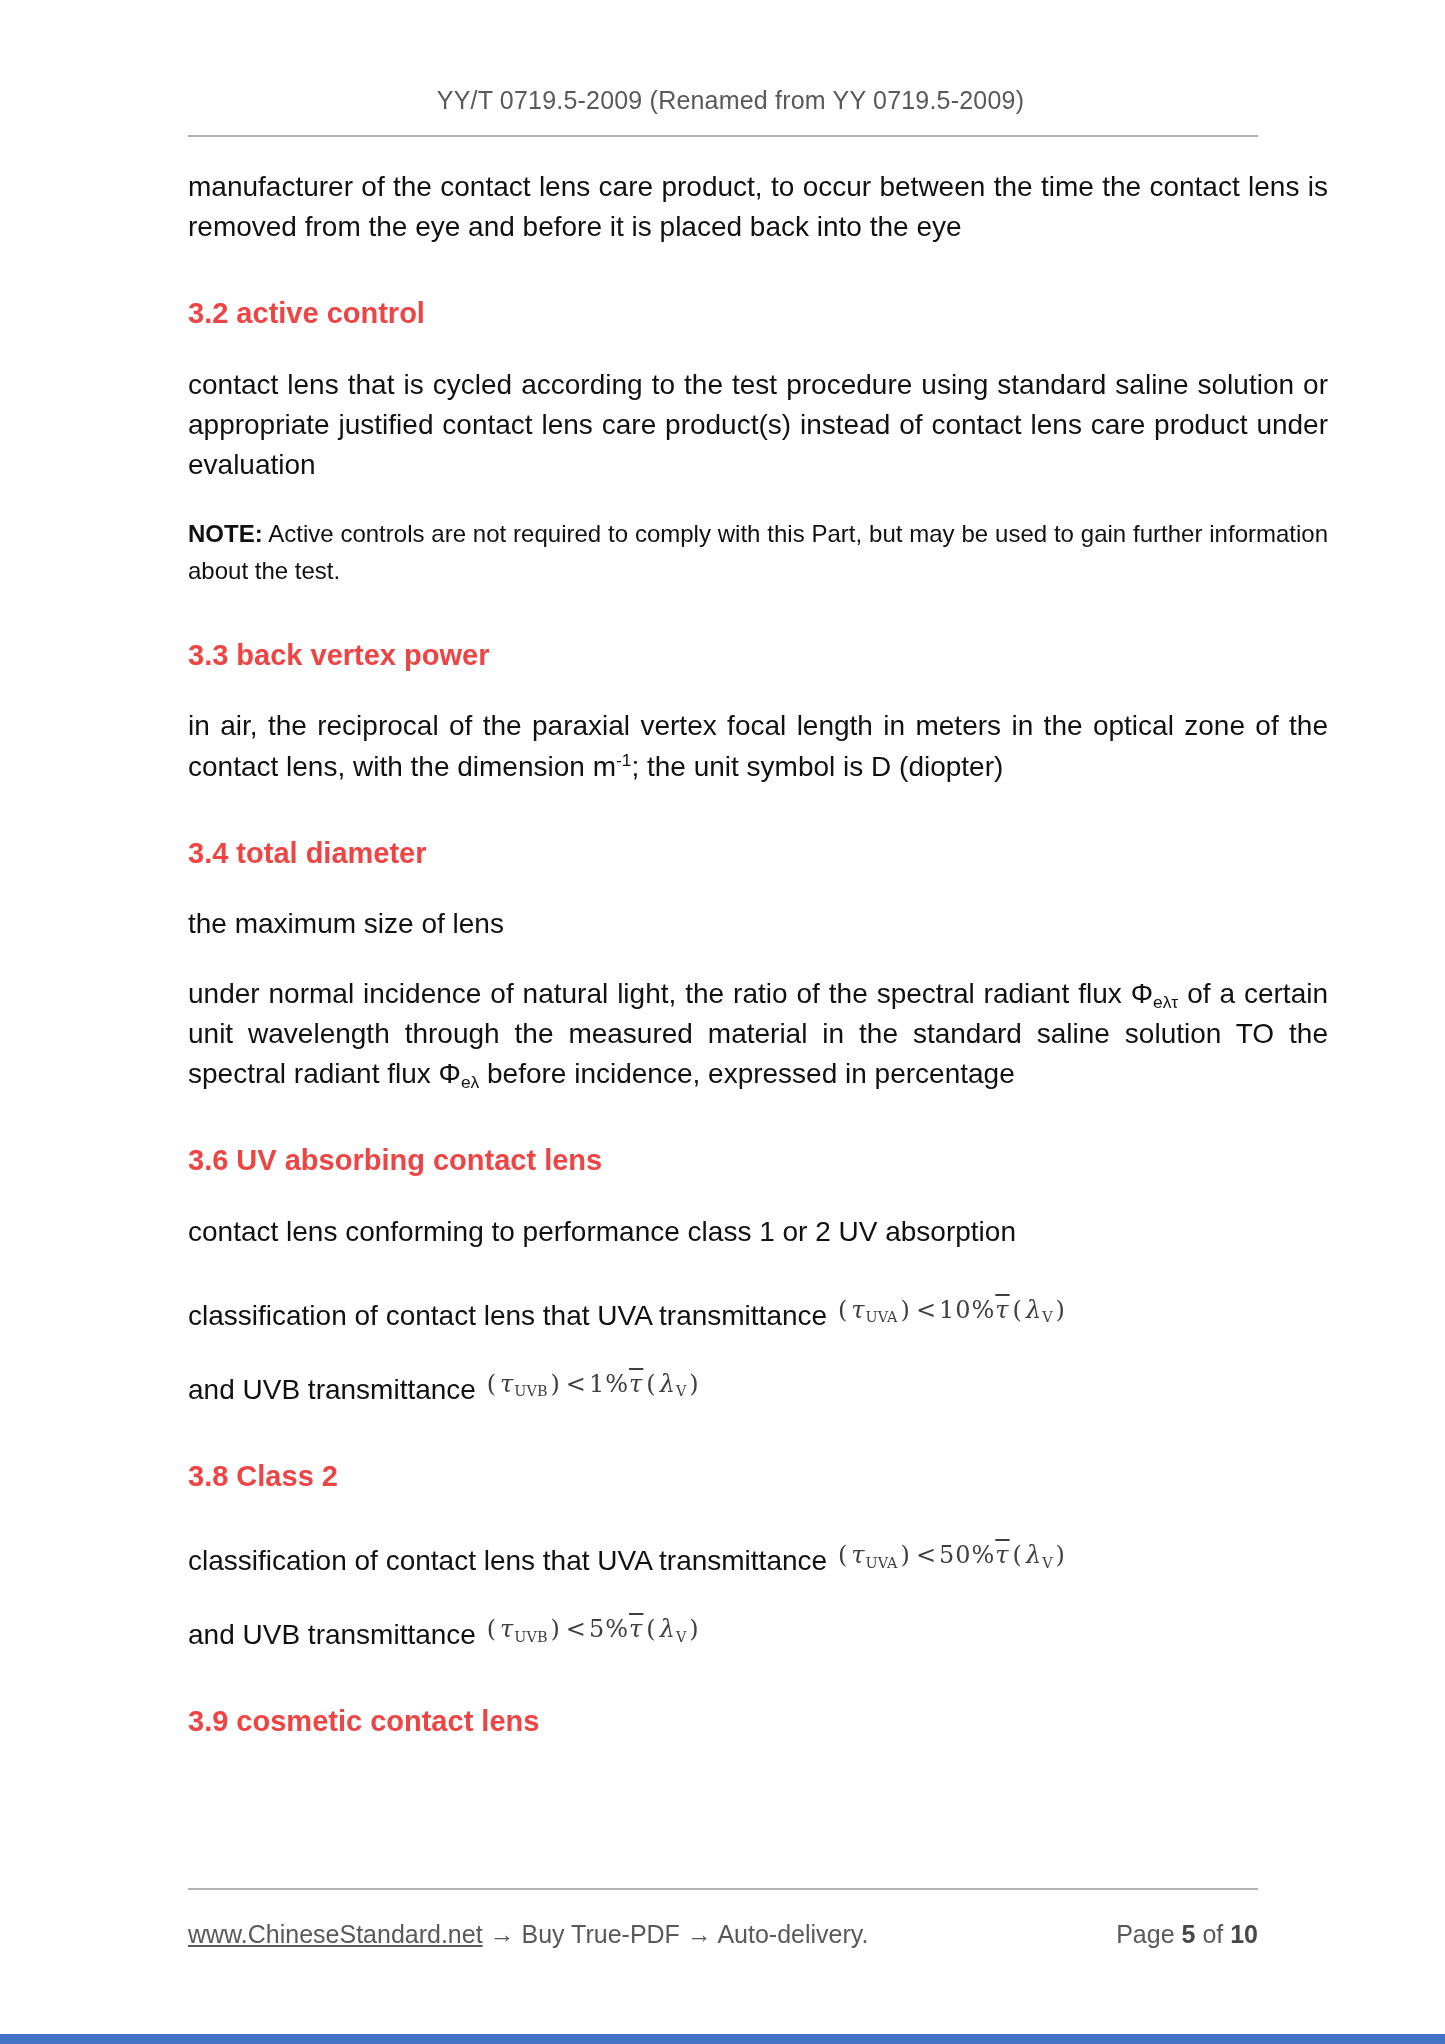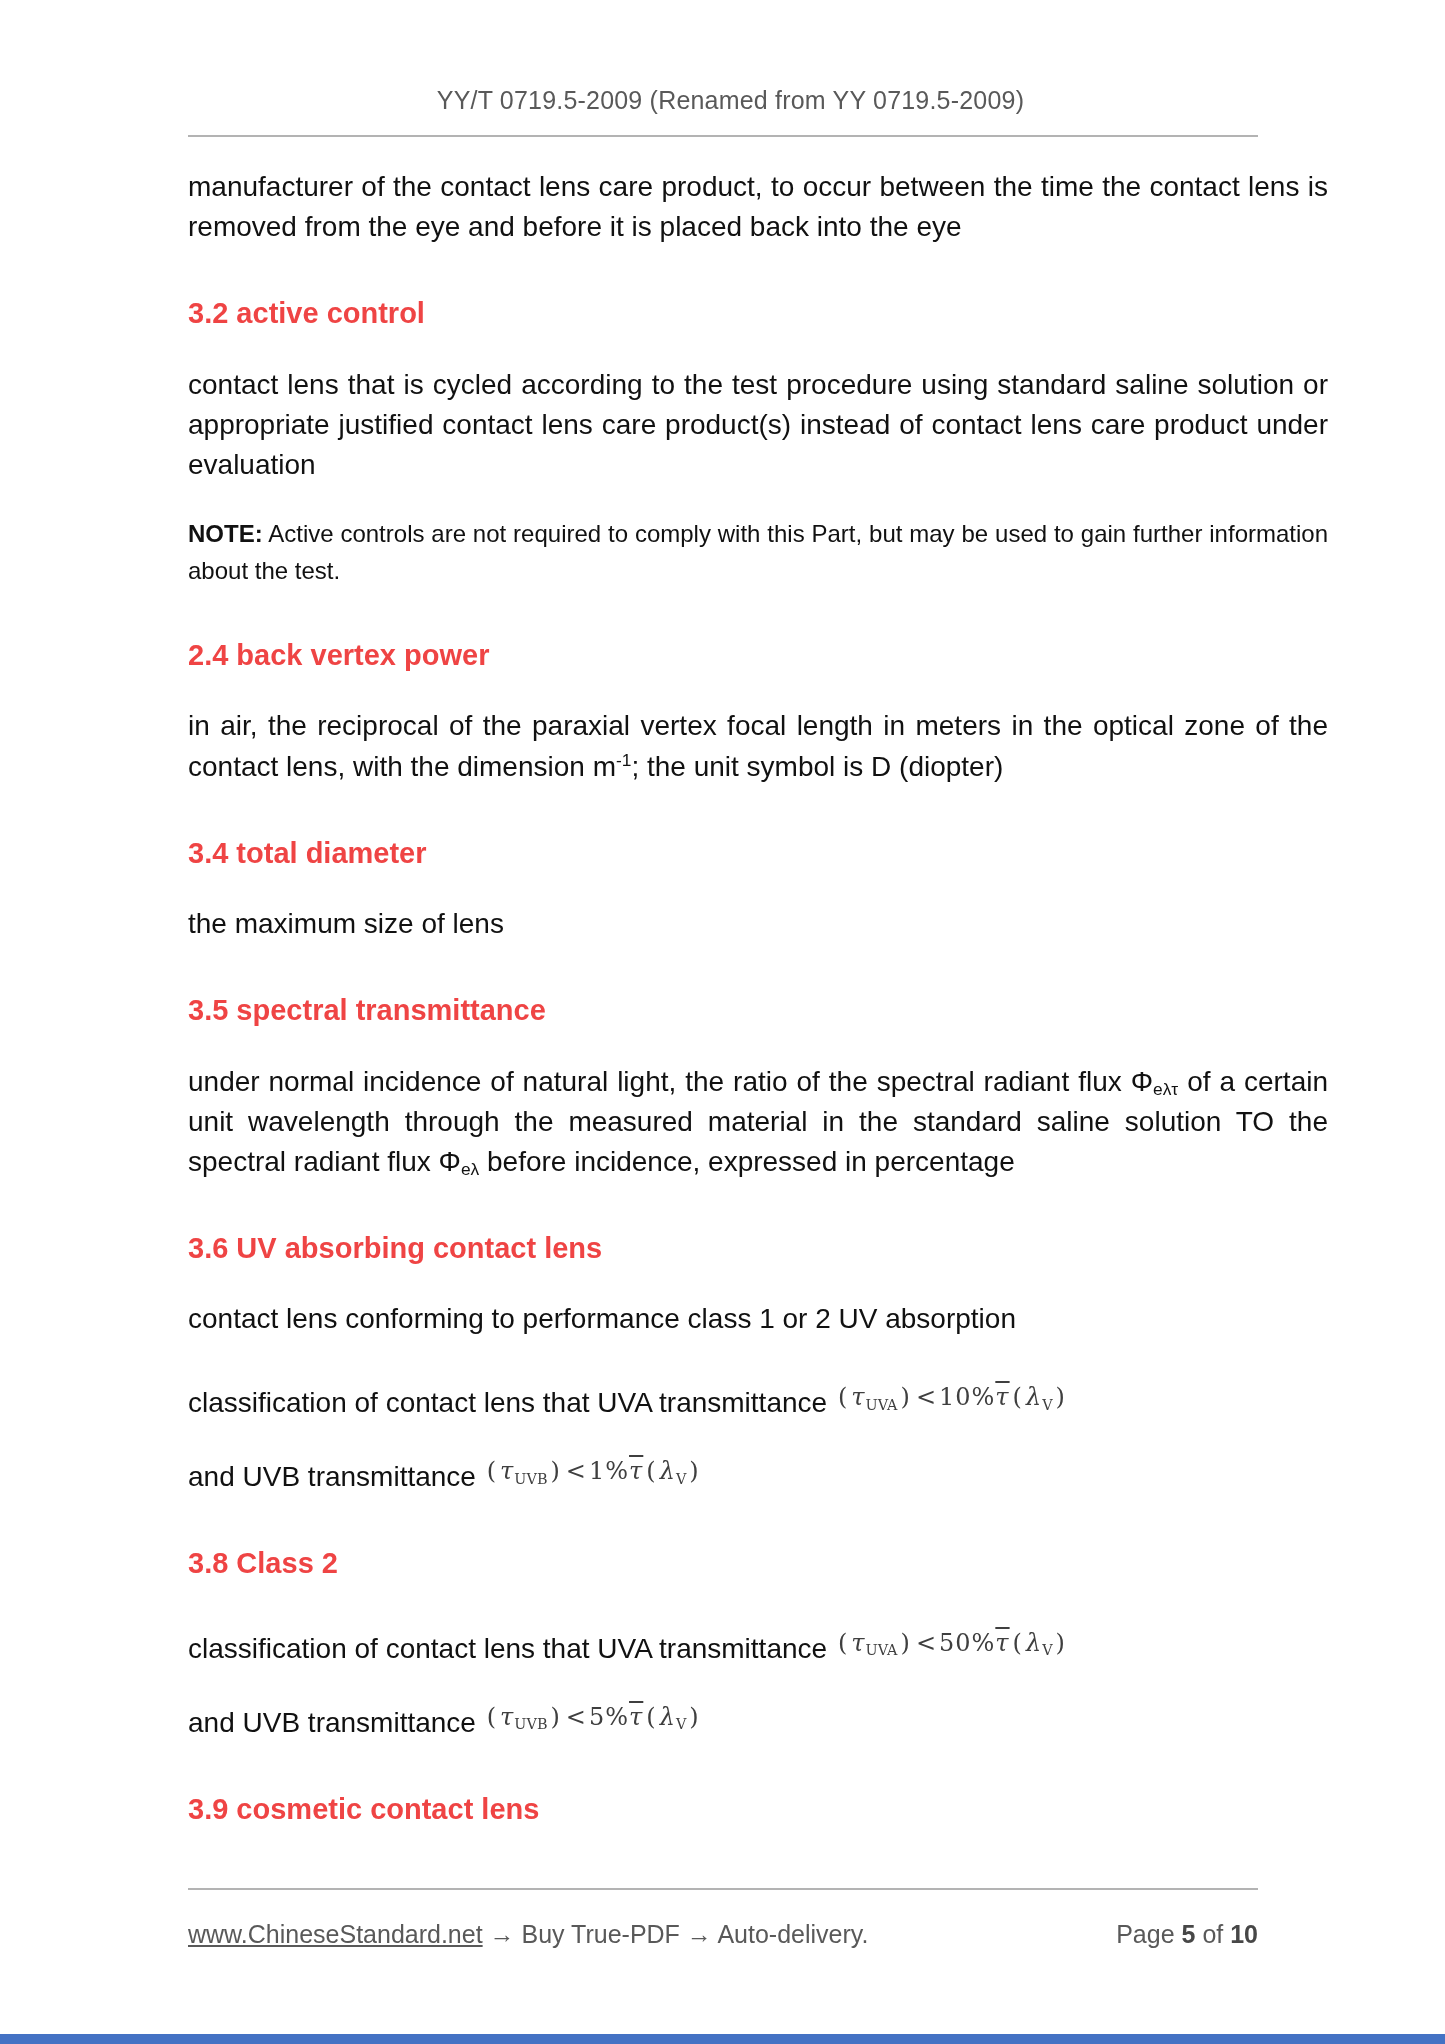--- a/index.html
+++ b/index.html
@@ -109,27 +109,26 @@
 
   <div class="content">
 
     <p class="para">manufacturer of the contact lens care product, to occur between the time the contact lens is removed from the eye and before it is placed back into the eye</p>
 
     <h3 class="sec-heading">3.2 active control</h3>
     <p class="para">contact lens that is cycled according to the test procedure using standard saline solution or appropriate justified contact lens care product(s) instead of contact lens care product under evaluation</p>
 
     <p class="note-para"><span class="seg-b">NOTE:</span><span> Active controls are not required to comply with this Part, but may be used to gain further information about the test.</span></p>
 
-    <h3 class="sec-heading">2.4 back vertex power</h3>
+    <h3 class="sec-heading">3.3 back vertex power</h3>
     <p class="para"><span>in air, the reciprocal of the paraxial vertex focal length in meters in the optical zone of the contact lens, with the dimension m</span><span class="seg-sup">-1</span><span>; the unit symbol is D (diopter)</span></p>
 
     <h3 class="sec-heading">3.4 total diameter</h3>
     <p class="para">the maximum size of lens</p>
 
-    <h3 class="sec-heading">3.5 spectral transmittance</h3>
     <p class="para"><span>under normal incidence of natural light, the ratio of the spectral radiant flux Φ</span><span class="seg-sub">eλτ</span><span> of a certain unit wavelength through the measured material in the standard saline solution TO the spectral radiant flux Φ</span><span class="seg-sub">eλ</span><span> before incidence, expressed in percentage</span></p>
 
     <h3 class="sec-heading">3.6 UV absorbing contact lens</h3>
     <p class="para">contact lens conforming to performance class 1 or 2 UV absorption</p>
 
     <p class="formula-line"><span>classification of contact lens that UVA transmittance </span><span class="formula"><span class="seg-par">(</span><span class="seg-it">τ</span><span class="seg-fsub">UVA</span><span class="seg-par">)</span><span class="seg-rel">&lt;</span><span>10%</span><span class="seg-itbar">τ</span><span class="seg-par">(</span><span class="seg-it">λ</span><span class="seg-fsub">V</span><span class="seg-par">)</span></span></p>
     <p class="formula-line second"><span>and UVB transmittance </span><span class="formula"><span class="seg-par">(</span><span class="seg-it">τ</span><span class="seg-fsub">UVB</span><span class="seg-par">)</span><span class="seg-rel">&lt;</span><span>1%</span><span class="seg-itbar">τ</span><span class="seg-par">(</span><span class="seg-it">λ</span><span class="seg-fsub">V</span><span class="seg-par">)</span></span></p>
 
     <h3 class="sec-heading">3.8 Class 2</h3>
     <p class="formula-line"><span>classification of contact lens that UVA transmittance </span><span class="formula"><span class="seg-par">(</span><span class="seg-it">τ</span><span class="seg-fsub">UVA</span><span class="seg-par">)</span><span class="seg-rel">&lt;</span><span>50%</span><span class="seg-itbar">τ</span><span class="seg-par">(</span><span class="seg-it">λ</span><span class="seg-fsub">V</span><span class="seg-par">)</span></span></p>

